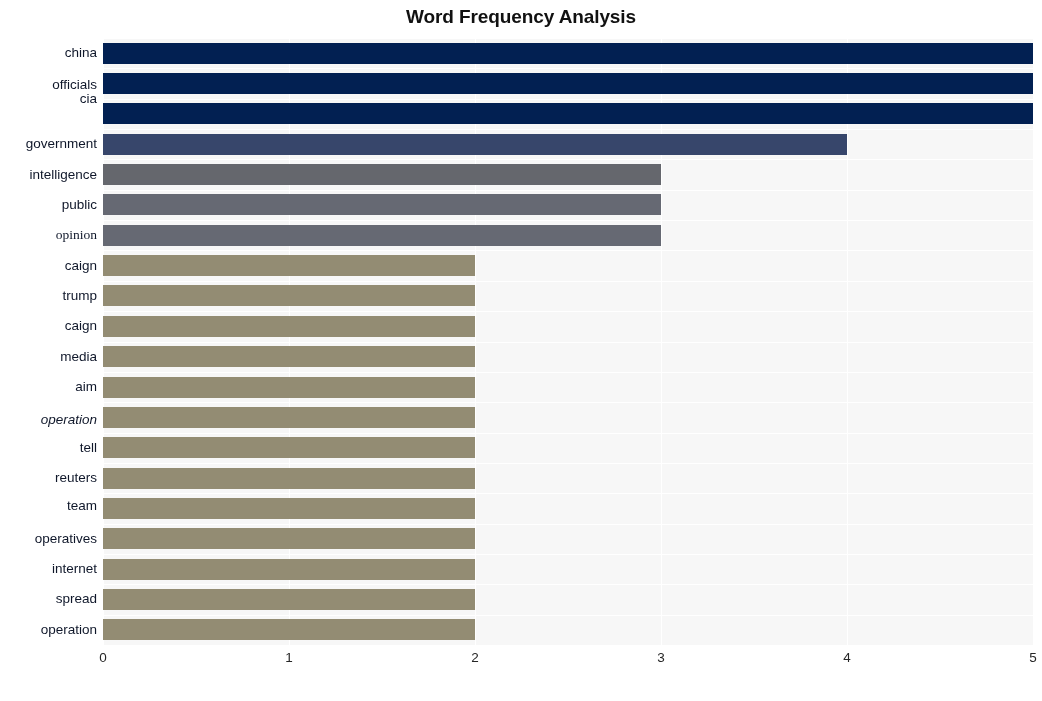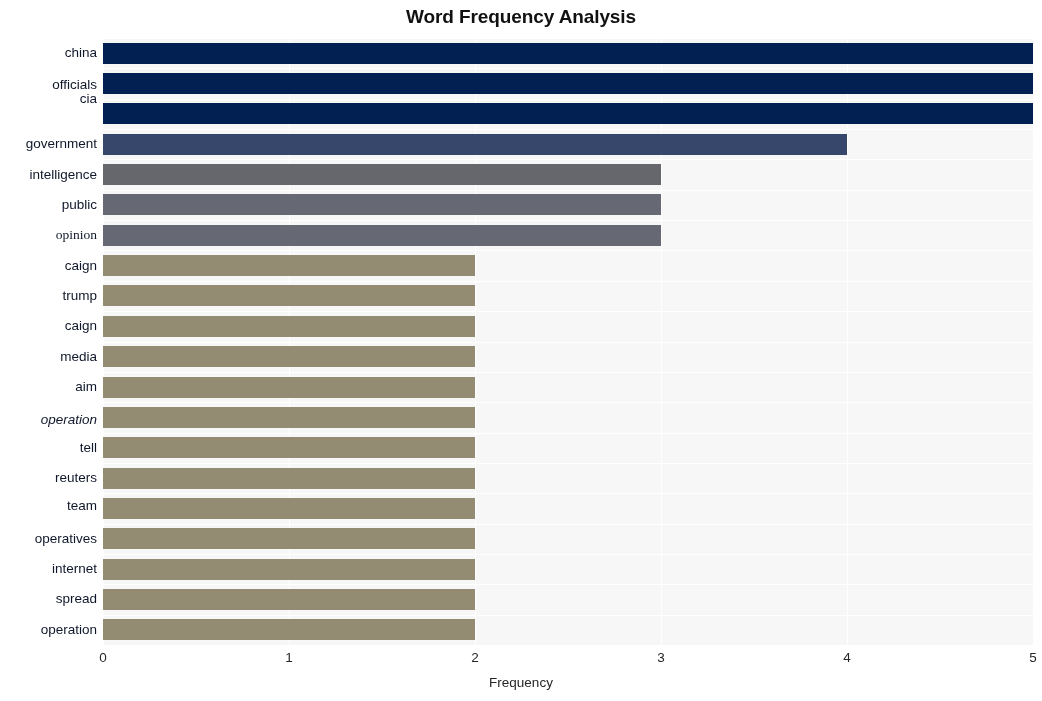--- a/index.html
+++ b/index.html
@@ -190,15 +190,14 @@
 
   <div class="xlabels" id="xlabels">
       <div class="xlabel" style="left: 103px;">0</div>
       <div class="xlabel" style="left: 289px;">1</div>
       <div class="xlabel" style="left: 475px;">2</div>
       <div class="xlabel" style="left: 661px;">3</div>
       <div class="xlabel" style="left: 847px;">4</div>
       <div class="xlabel" style="left: 1033px;">5</div>
     </div>
 
-  <div class="axis-title">Frequency</div>
 
 </div>
 
 </body></html>

